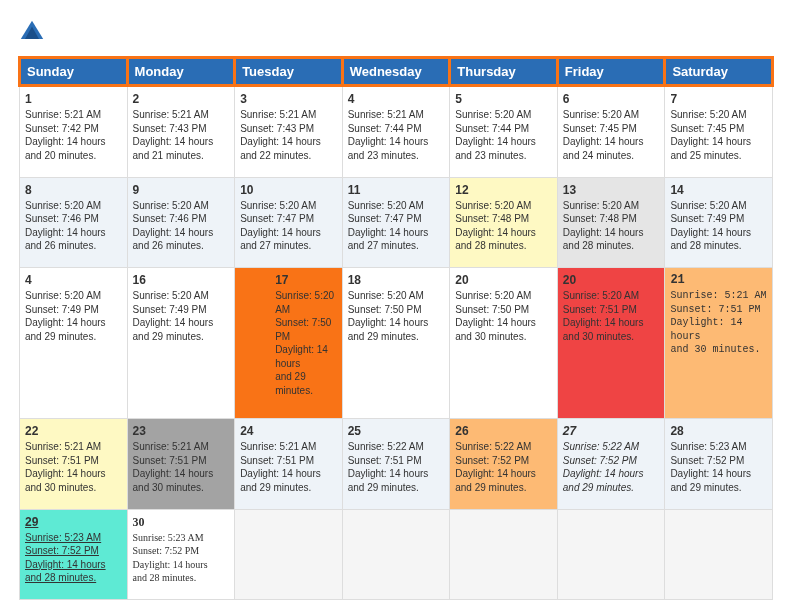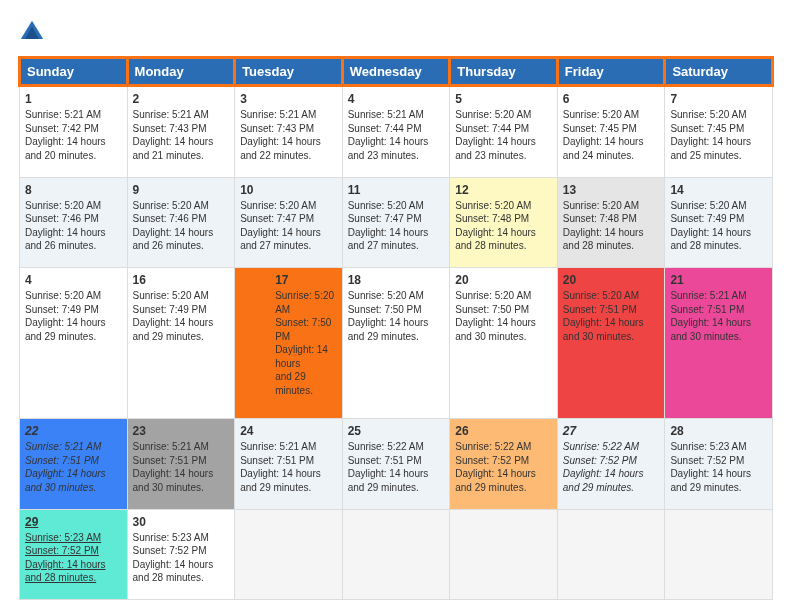--- a/index.html
+++ b/index.html
@@ -208,27 +208,27 @@
 Daylight: 14 hours
 and 29 minutes.</span></td>
           <td style="background: rgb(255, 255, 255);"><span class="day-num">20</span><span style="white-space: pre-line;">Sunrise: 5:20 AM
 Sunset: 7:50 PM
 Daylight: 14 hours
 and 30 minutes.</span></td>
           <td style="background: #ef4444; margin-top: 8px;"><span class="day-num">20</span><span style="white-space: pre-line;">Sunrise: 5:20 AM
 Sunset: 7:51 PM
 Daylight: 14 hours
 and 30 minutes.</span></td>
-          <td style="background: #ec4899;"><span class="day-num">21</span><span style="white-space: pre-line;">Sunrise: 5:21 AM
-Sunset: 7:51 PM
-Daylight: 14 hours
-and 30 minutes.</span></td>
-        </tr>
-        <tr>
-          <td style="background: #3b82f6; font-style: italic;"><span class="day-num">22</span><span style="white-space: pre-line;">Sunrise: 5:21 AM
+          <td style="background: #fdba74; font-family: Liberation Mono, monospace;"><span class="day-num">21</span><span style="white-space: pre-line;">Sunrise: 5:21 AM
+Sunset: 7:51 PM
+Daylight: 14 hours
+and 30 minutes.</span></td>
+        </tr>
+        <tr>
+          <td style="background: #fef9c3;"><span class="day-num">22</span><span style="white-space: pre-line;">Sunrise: 5:21 AM
 Sunset: 7:51 PM
 Daylight: 14 hours
 and 30 minutes.</span></td>
           <td style="background: #a3a3a3;"><span class="day-num">23</span><span style="white-space: pre-line;">Sunrise: 5:21 AM
 Sunset: 7:51 PM
 Daylight: 14 hours
 and 30 minutes.</span></td>
           <td style="background: rgb(238, 243, 248);"><span class="day-num">24</span><span style="white-space: pre-line;">Sunrise: 5:21 AM
 Sunset: 7:51 PM
 Daylight: 14 hours
@@ -248,21 +248,21 @@
           <td style="background: rgb(238, 243, 248);"><span class="day-num">28</span><span style="white-space: pre-line;">Sunrise: 5:23 AM
 Sunset: 7:52 PM
 Daylight: 14 hours
 and 29 minutes.</span></td>
         </tr>
         <tr>
           <td style="background: #5eead4; text-decoration: underline;"><span class="day-num">29</span><span style="white-space: pre-line;">Sunrise: 5:23 AM
 Sunset: 7:52 PM
 Daylight: 14 hours
 and 28 minutes.</span></td>
-          <td style="background: rgb(255, 255, 255);"><span class="day-num">30</span><span style="white-space: pre-line;">Sunrise: 5:23 AM
+          <td style="background: rgb(255, 255, 255); font-family: Liberation Serif, serif;"><span class="day-num">30</span><span style="white-space: pre-line;">Sunrise: 5:23 AM
 Sunset: 7:52 PM
 Daylight: 14 hours
 and 28 minutes.</span></td>
           <td class="empty" style="background: rgb(245, 245, 245);"></td>
           <td class="empty" style="background: rgb(245, 245, 245);"></td>
           <td class="empty" style="background: rgb(245, 245, 245);"></td>
           <td class="empty" style="background: rgb(245, 245, 245);"></td>
           <td class="empty" style="background: rgb(245, 245, 245);"></td>
         </tr>
       </tbody>

